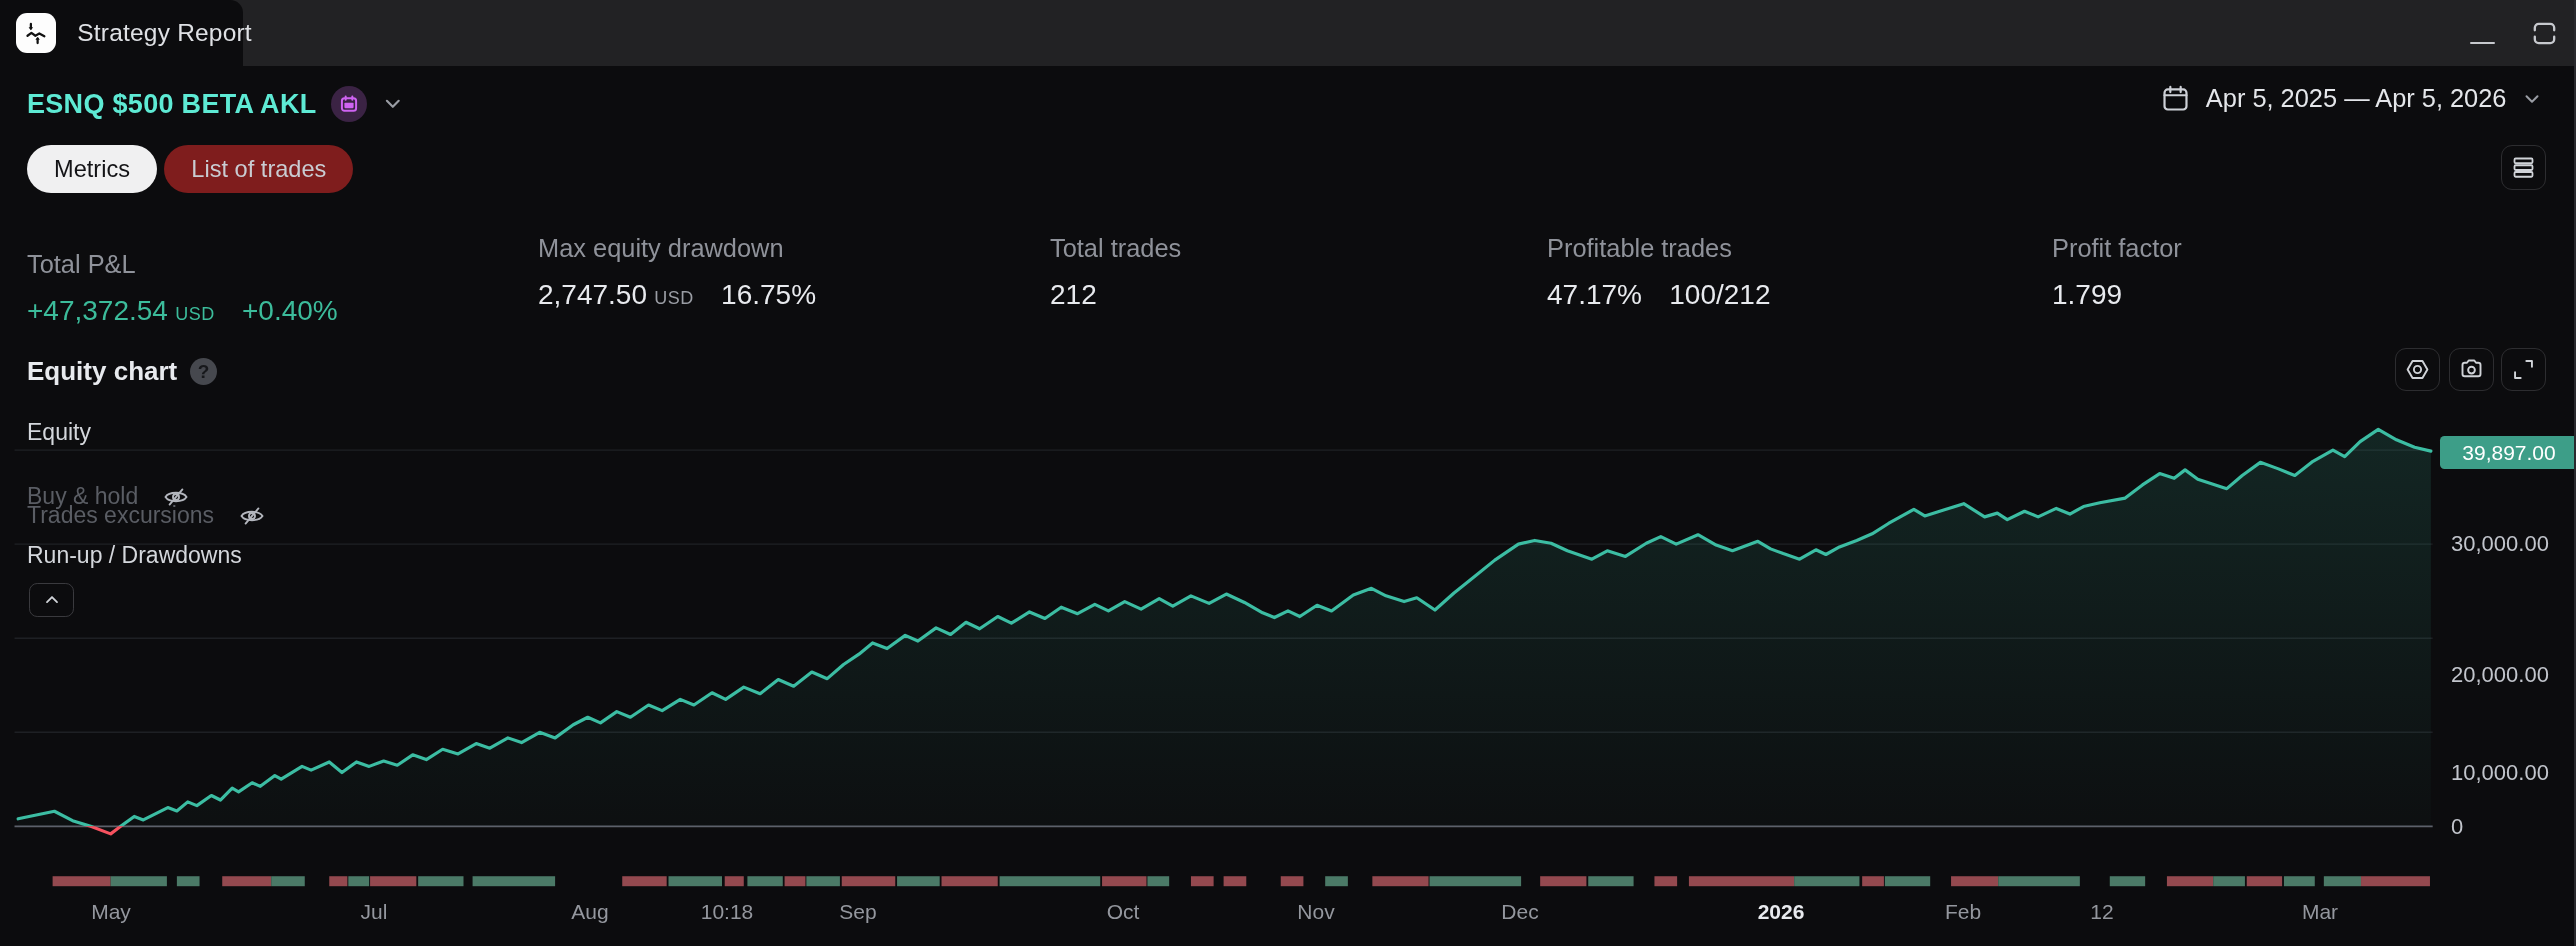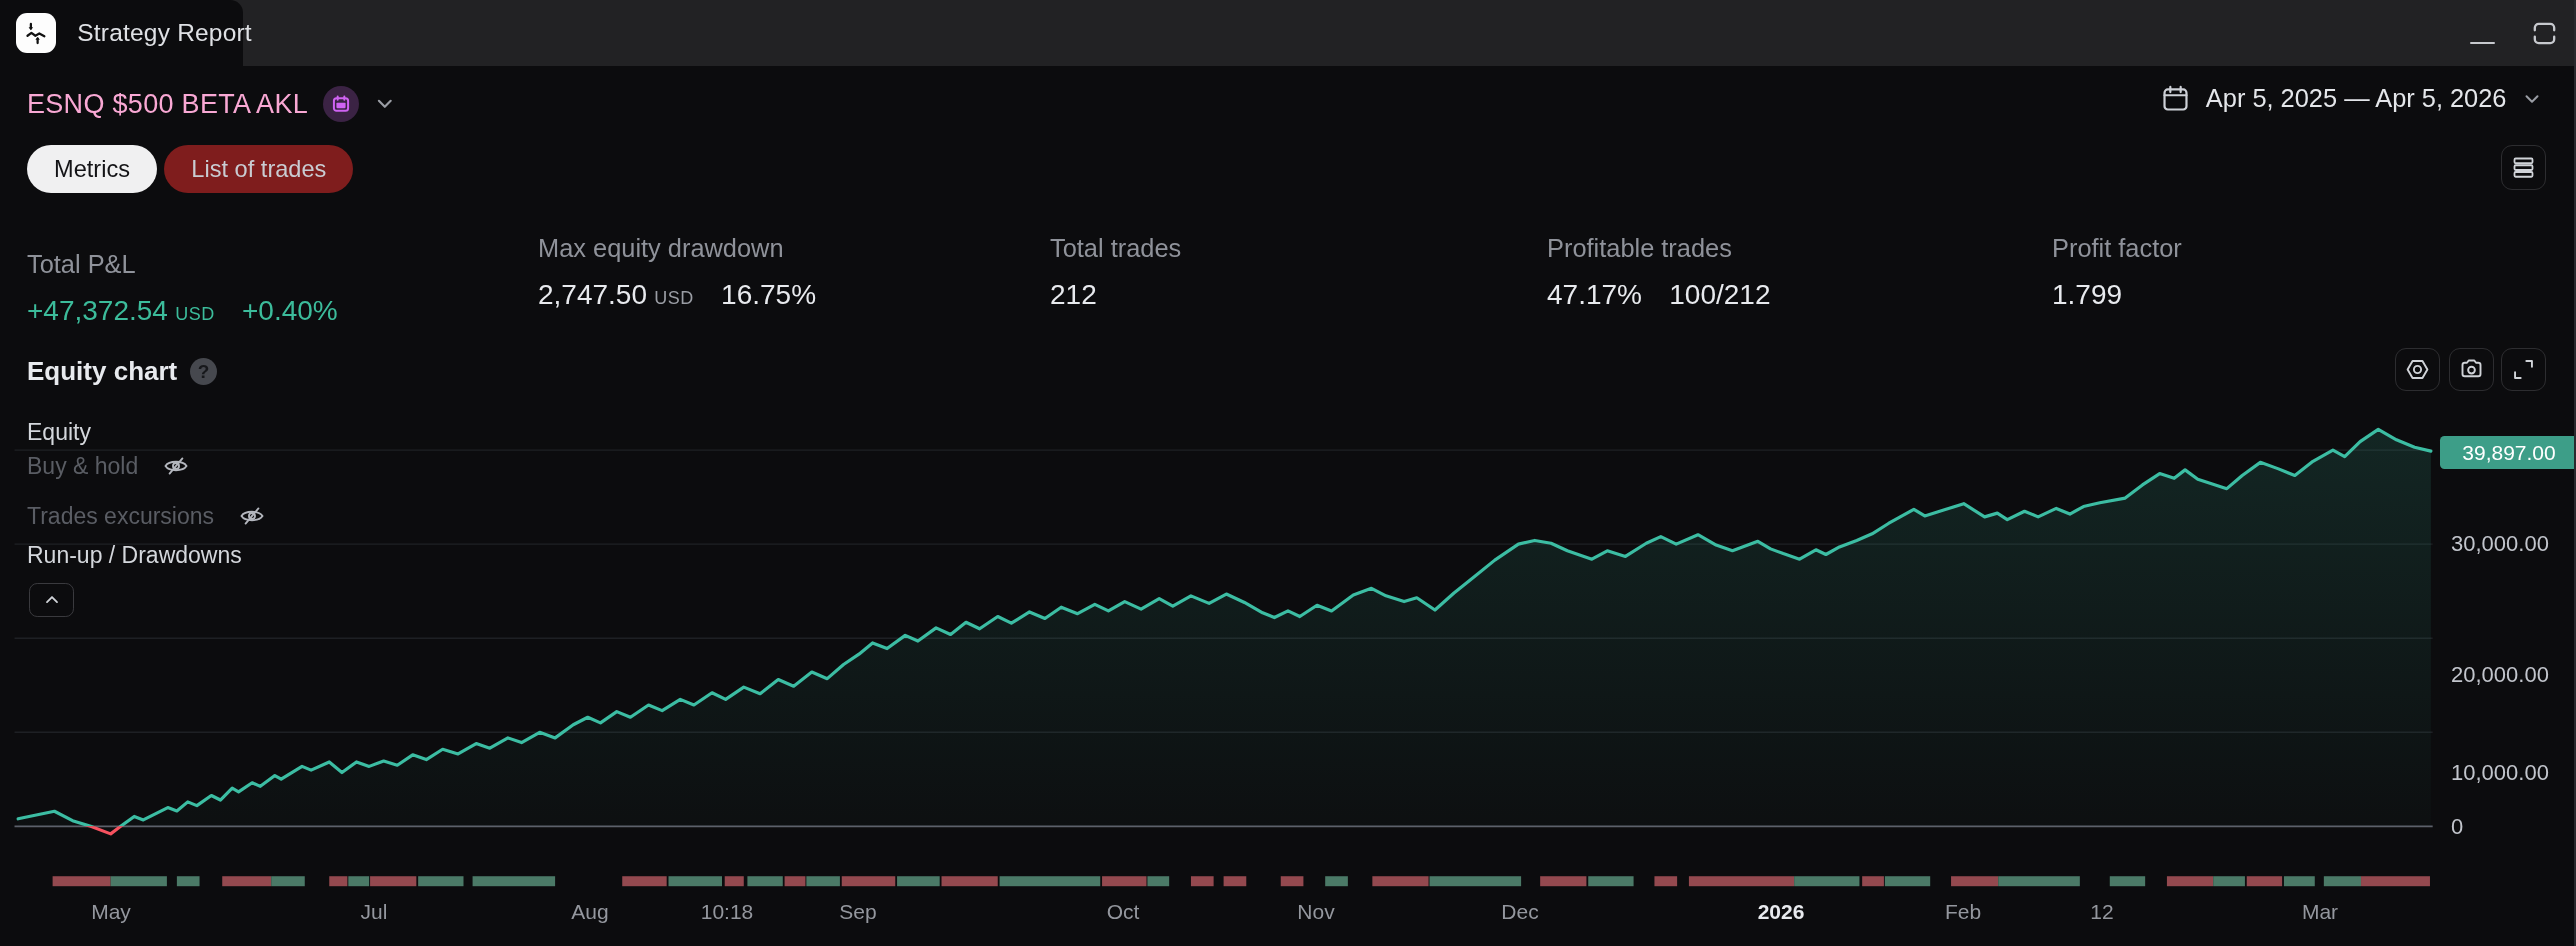--- a/index.html
+++ b/index.html
@@ -9,21 +9,21 @@
   
   .topbar{position:absolute;left:0;top:0;width:2576px;height:66px;background:#222224;}
   .tab{position:absolute;left:0;top:0;width:243px;height:66px;background:#0c0c0e;
        border-radius:0 12.7px 0 0;display:flex;align-items:center;gap:21px;padding-left:16.3px;box-sizing:border-box;}
   .tab-icon{width:40px;height:40px;background:#fdfdfd;border-radius:11px;display:flex;align-items:center;justify-content:center;flex:0 0 auto;}
   .tab-title{font-size:24.5px;color:#dfe1e5;letter-spacing:0.2px;white-space:nowrap;}
   .win-controls{position:absolute;right:16.3px;top:0;height:66px;display:flex;align-items:center;gap:34px;}
   .win-min{width:24.5px;height:2.7px;background:#c7c9ce;border-radius:1.8px;margin-top:20px;}
   
   .header-row{position:absolute;left:27px;top:86px;display:flex;align-items:center;gap:14.5px;}
-  .strategy-name{font-size:27px;font-weight:400;color:#f9a8d4;letter-spacing:0.3px;white-space:nowrap;}
+  .strategy-name{font-size:27px;font-weight:700;color:#5eead4;letter-spacing:0.3px;white-space:nowrap;}
   .purple-badge{width:36px;height:36px;border-radius:50%;background:#3b2344;display:flex;align-items:center;justify-content:center;}
   .daterange{position:absolute;right:33px;top:83px;display:flex;align-items:center;gap:14.5px;cursor:default;}
   .daterange-text{font-size:25.4px;color:#e4e6ea;white-space:nowrap;}
   
   .pills{position:absolute;left:27px;top:145px;display:flex;gap:7.3px;}
   .pill{height:48px;border-radius:24.5px;display:flex;align-items:center;padding:0 27px;font-size:23.6px;white-space:nowrap;}
   .pill.active{background:#f0f0f1;color:#131316;}
   .pill.inactive{background:#7f1d1d;color:#c9ccd2;}
   .sq-btn{position:absolute;width:45px;height:45px;border:0.9px solid #2d2d30;border-radius:11px;
           display:flex;align-items:center;justify-content:center;color:#ced1d7;background:transparent;box-sizing:border-box;}
@@ -34,21 +34,21 @@
   .stat .v{font-size:28px;color:#e8eaee;}
   .stat .u{font-size:18px;letter-spacing:0.5px;color:#9a9da4;}
   .stat .gap{display:inline-block;width:12.7px;}
   .green{color:#3cbc9b !important;}
   
   .eq-header{position:absolute;left:27px;top:356px;display:flex;align-items:center;gap:12.7px;}
   .eq-title{font-size:26px;font-weight:700;color:#e8eaee;}
   .help-circle{width:27px;height:27px;border-radius:50%;background:#46484e;color:#17181b;
                font-size:19px;font-weight:700;display:flex;align-items:center;justify-content:center;}
   
-  .legend-item{position:absolute;left:27px;display:flex;align-items:flex-end;gap:23.6px;font-size:23px;white-space:nowrap;}
+  .legend-item{position:absolute;left:27px;display:flex;align-items:flex-start;gap:23.6px;font-size:23px;white-space:nowrap;}
   .legend-on{color:#d4d7dc;}
   .legend-off{color:#5a5d64;}
   .eye{color:#b4b7be;}
   .collapse-btn{position:absolute;left:29px;top:583px;width:45px;height:34px;border:0.9px solid #3a3a3e;border-radius:8.2px;
                 display:flex;align-items:center;justify-content:center;color:#ced1d7;background:transparent;box-sizing:border-box;}
   
   #chart-svg{position:absolute;left:0;top:0;pointer-events:none;}
   .y-label{position:absolute;left:2451px;font-size:22px;color:#c2c5cc;white-space:nowrap;}
   .badge{position:absolute;left:2440px;width:138px;height:33px;background:#3d9e88;border-radius:4.5px;
          color:#fff;font-size:21px;display:flex;align-items:center;justify-content:center;white-space:nowrap;}
@@ -246,21 +246,21 @@
       <rect x="2440" y="966" width="35" height="11" fill="#4b7a67"></rect>
       <rect x="2477" y="966" width="39" height="11" fill="#94494f"></rect>
       <rect x="2518" y="966" width="34" height="11" fill="#4b7a67"></rect>
       <rect x="2562" y="966" width="41" height="11" fill="#4b7a67"></rect>
       <rect x="2603" y="966" width="76" height="11" fill="#94494f"></rect>
     </svg>
 
   <div class="legend-item legend-on" style="top:419px;">
     <span>Equity</span>
   </div>
-  <div class="legend-item legend-off" style="top:452px;">
+  <div class="legend-item legend-off" style="top:483px;">
     <span>Buy &amp; hold</span>
     <svg class="eye" width="28" height="28" viewBox="0 0 24 24">
       <path d="M3 12 C6 7.2 18 7.2 21 12 C18 16.8 6 16.8 3 12 Z" fill="none" stroke="currentColor" stroke-width="1.6"></path>
       <circle cx="12" cy="12" r="2.6" fill="none" stroke="currentColor" stroke-width="1.6"></circle>
       <path d="M6.5 18.5 L17.5 5.5" stroke="currentColor" stroke-width="1.6" stroke-linecap="round"></path>
     </svg>
   </div>
   <div class="legend-item legend-off" style="top:502px;">
     <span>Trades excursions</span>
     <svg class="eye" width="28" height="28" viewBox="0 0 24 24">

